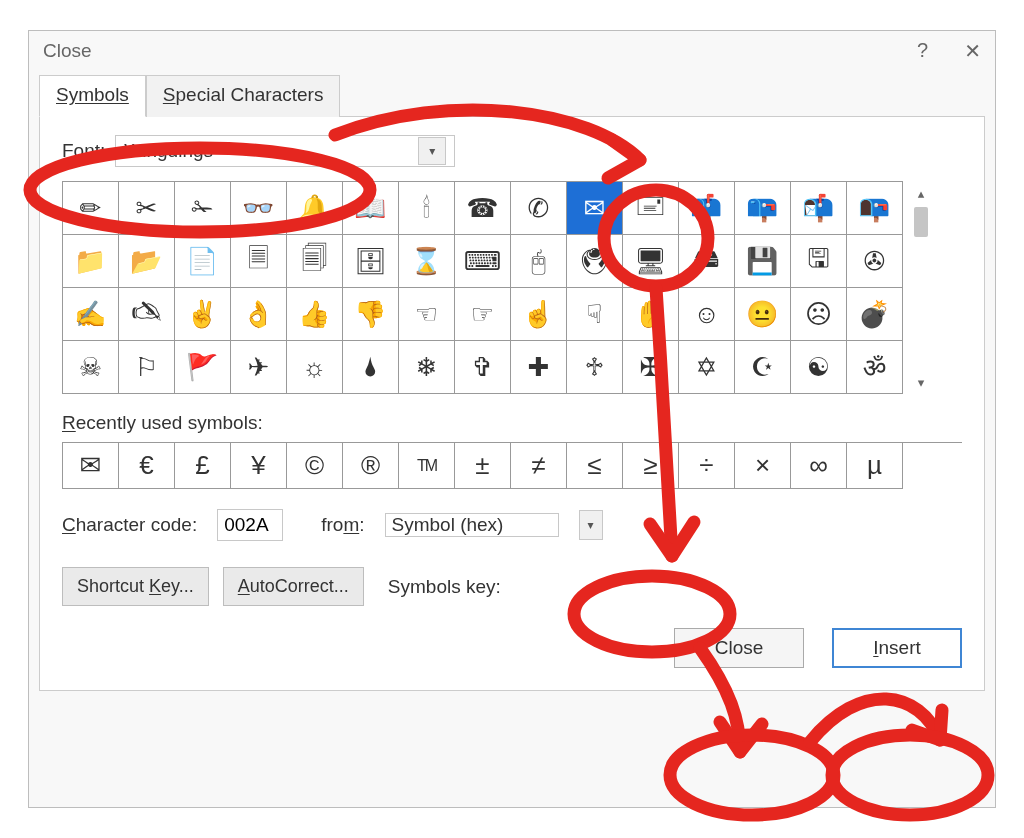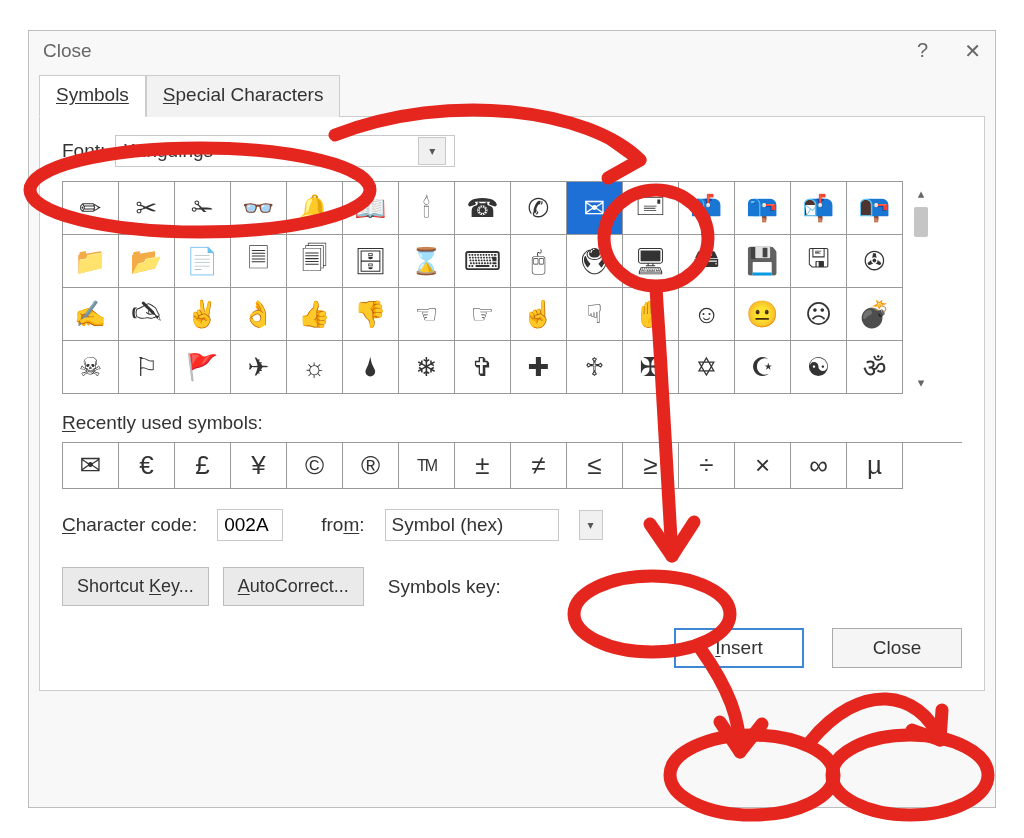--- a/index.html
+++ b/index.html
@@ -179,21 +179,21 @@
     height: 32px;
     padding: 8px 6px;
     font-size: 19px;
     background: #fff;
   }
   .cc-field { width: 66px; }
   .from-field {
     display: inline-flex;
     align-items: center;
     border: 1px solid #c8c8c8;
-    height: 32px;
+    height: 24px;
     width: 174px;
     padding: 0 6px;
     background: #fff;
   }
   .from-field .sel-text { flex: 1; font-size: 19px; }
   .buttons-row {
     display: flex;
     align-items: center;
     gap: 14px;
     margin-top: 26px;
@@ -378,23 +378,23 @@
 
       <div class="buttons-row">
         <div class="btn">Shortcut <span class="u">K</span>ey...</div>
 
         <div class="btn"><span class="u">A</span>utoCorrect...</div>
 
         <span style="margin-left:10px">Symbols key:</span>
       </div>
 
       <div class="footer-btns">
+        <div class="fbtn">Close</div>
+
         <div class="fbtn primary"><span class="u">I</span>nsert</div>
-
-        <div class="fbtn">Close</div>
       </div>
 
     </div>
   </div>
 </div>
 
 <svg class="anno" width="1024" height="838">
   <g stroke="#e5261f" fill="none" stroke-width="13" stroke-linecap="round" stroke-linejoin="round">
 
     <ellipse cx="200" cy="190" rx="170" ry="42"></ellipse>

